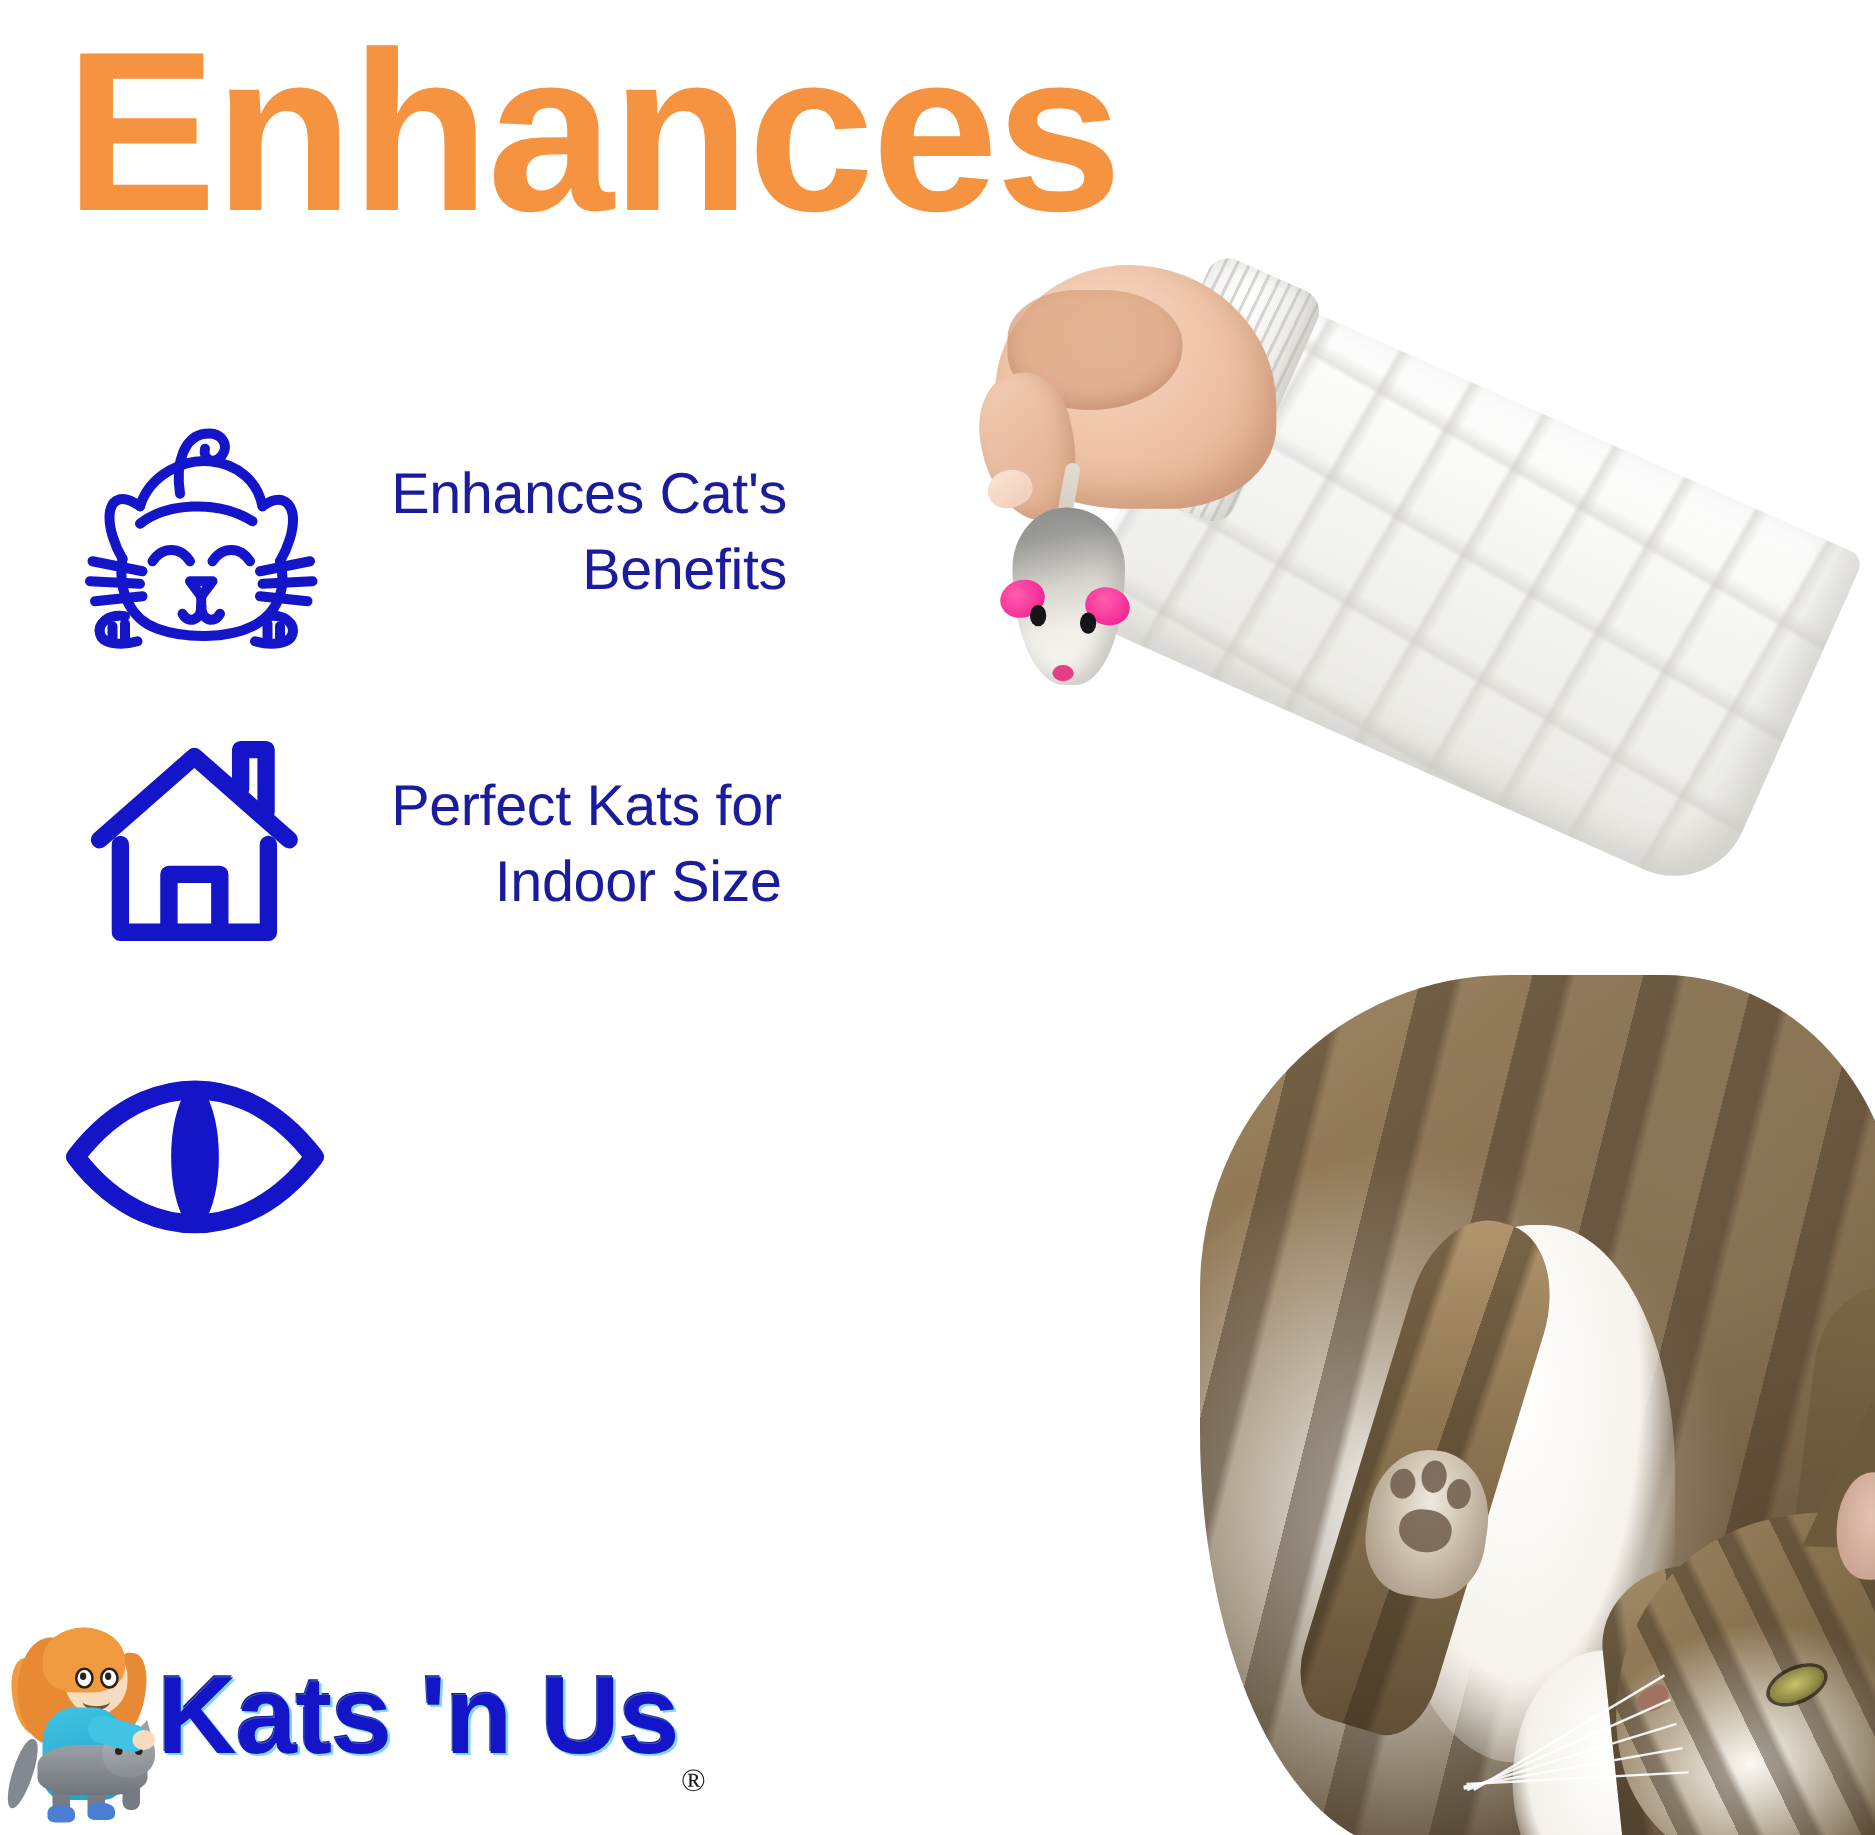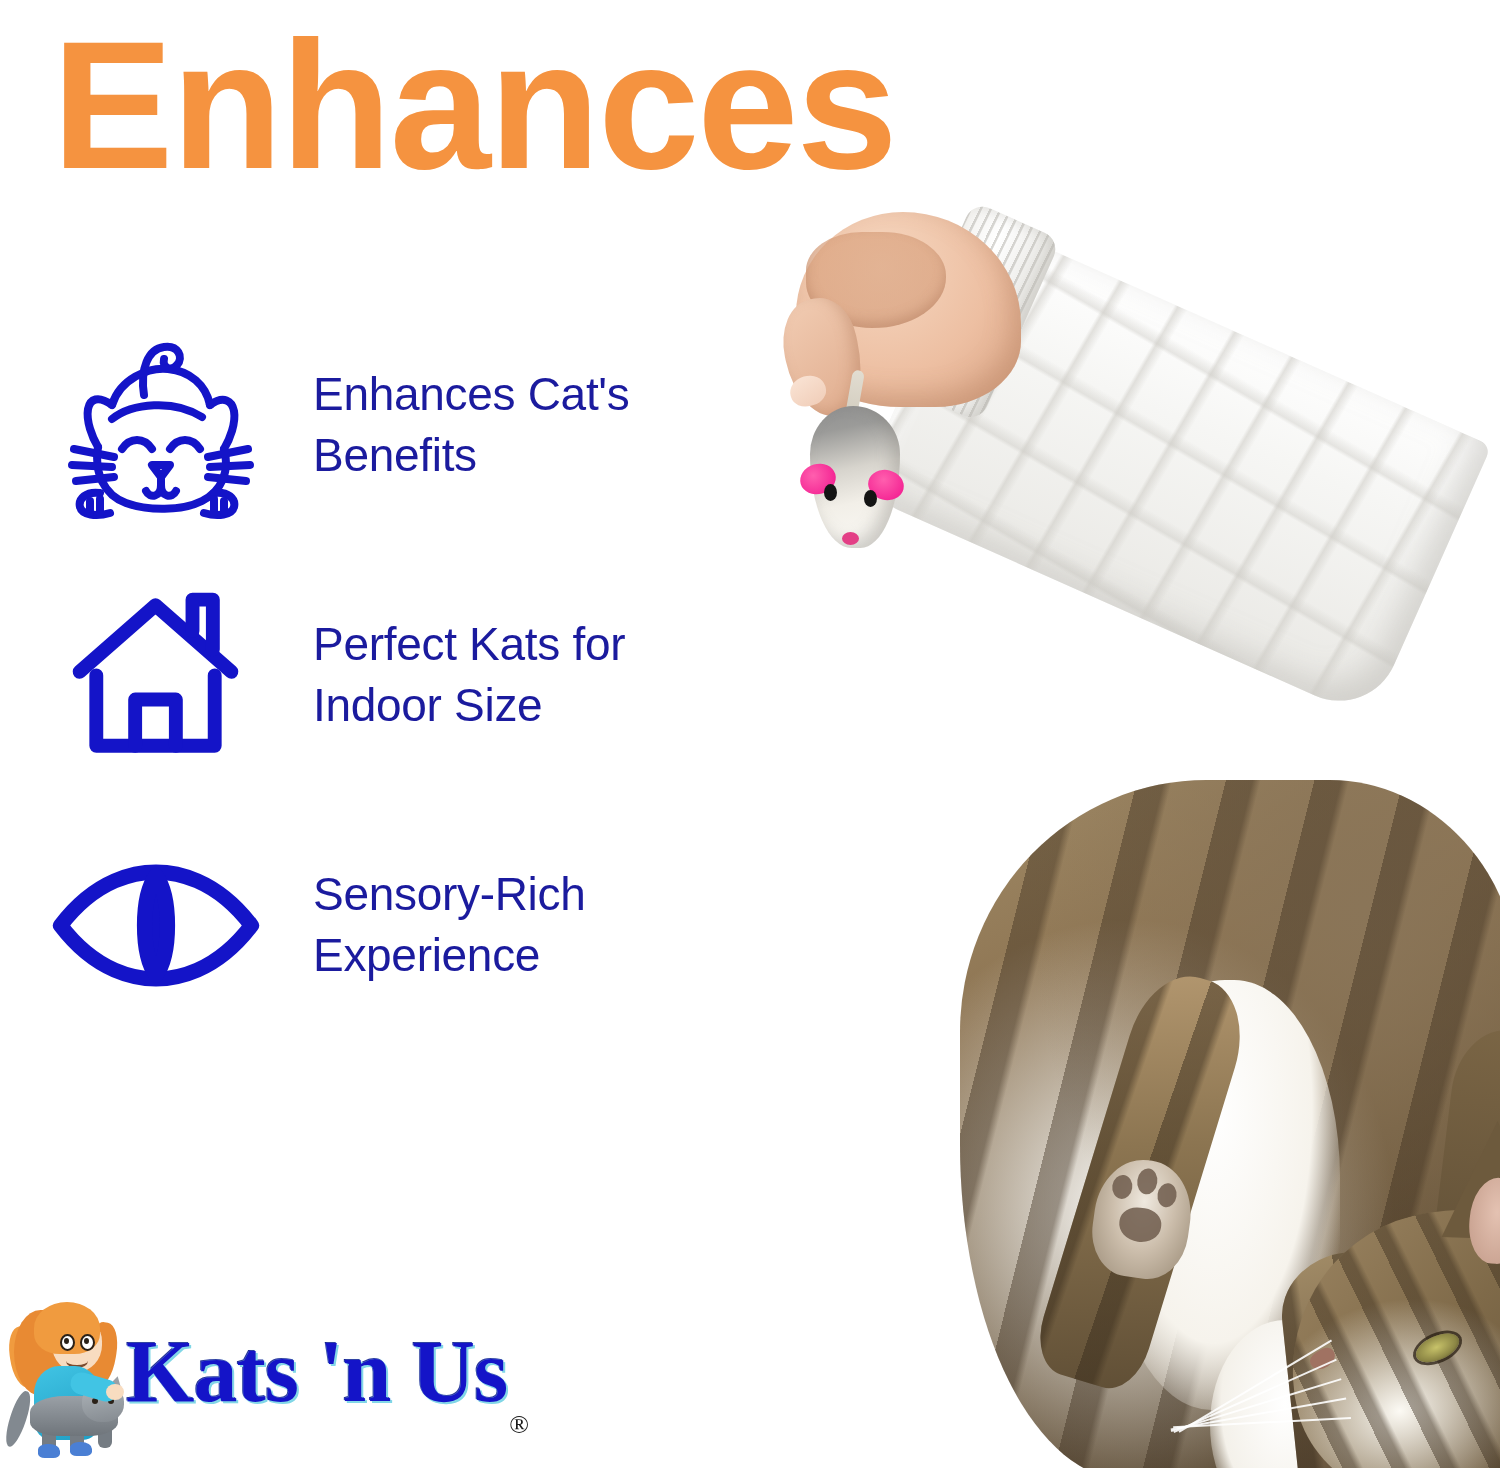--- a/index.html
+++ b/index.html
@@ -50,20 +50,21 @@
     display: flex;
     align-items: center;
     justify-content: center;
   }
   .benefit-text {
     font-size: 46px;
     line-height: 1.32;
     color: #1B1B9E;
     letter-spacing: -0.3px;
     padding-left: 50px;
+    text-align: right;
   }
 
   
   #photo {
     position: absolute;
     left: 760px;
     top: 180px;
     width: 740px;
     height: 1288px;
   }
@@ -430,21 +431,21 @@
     display: flex;
     align-items: center;
   }
   #logo-mark {
     width: 112px;
     height: 160px;
     position: relative;
     flex: 0 0 auto;
   }
   #logo-text {
-    font-family: Liberation Serif, serif;
+    font-family: Liberation Sans, sans-serif;
     font-size: 88px;
     font-weight: 700;
     color: #1414C8;
     letter-spacing: -1px;
     white-space: nowrap;
     text-shadow:
       0 0 2px #9fe3ef,
       2px 2px 0 #7fd6e6,
       -1px -1px 0 #0a0a88;
     line-height: 1;
@@ -569,24 +570,20 @@
 
     <div class="benefit-row">
       <div class="benefit-icon">
         <svg width="210" height="135" viewBox="0 0 220 140" fill="none" stroke="#1414C8" stroke-width="16" stroke-linecap="round" stroke-linejoin="round">
 
           <path d="M10 70 C48 20 90 14 110 14 C130 14 172 20 210 70 C172 120 130 126 110 126 C90 126 48 120 10 70 Z"></path>
 
           <path d="M110 18 C126 40 126 100 110 122 C94 100 94 40 110 18 Z" fill="#1414C8"></path>
         </svg>
       </div>
-      <div class="benefit-text">
-        <div>Sensory-Rich</div>
-        <div>Experience</div>
-      </div>
     </div>
 
   </div>
 
   <div id="photo">
 
     <div class="sleeve">
       <div class="knit"></div>
     </div>
     <div class="cuff">

